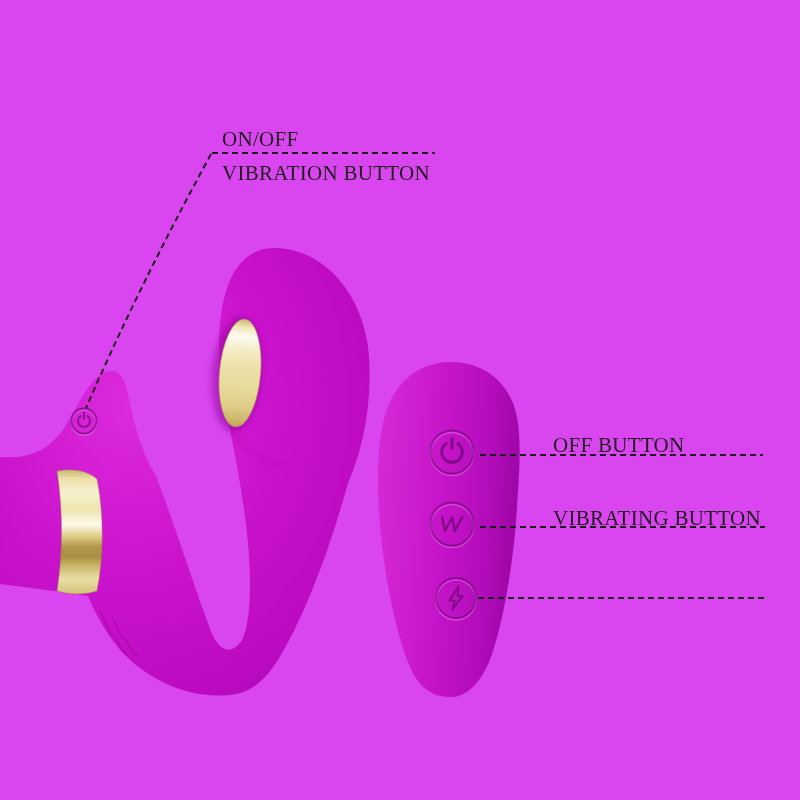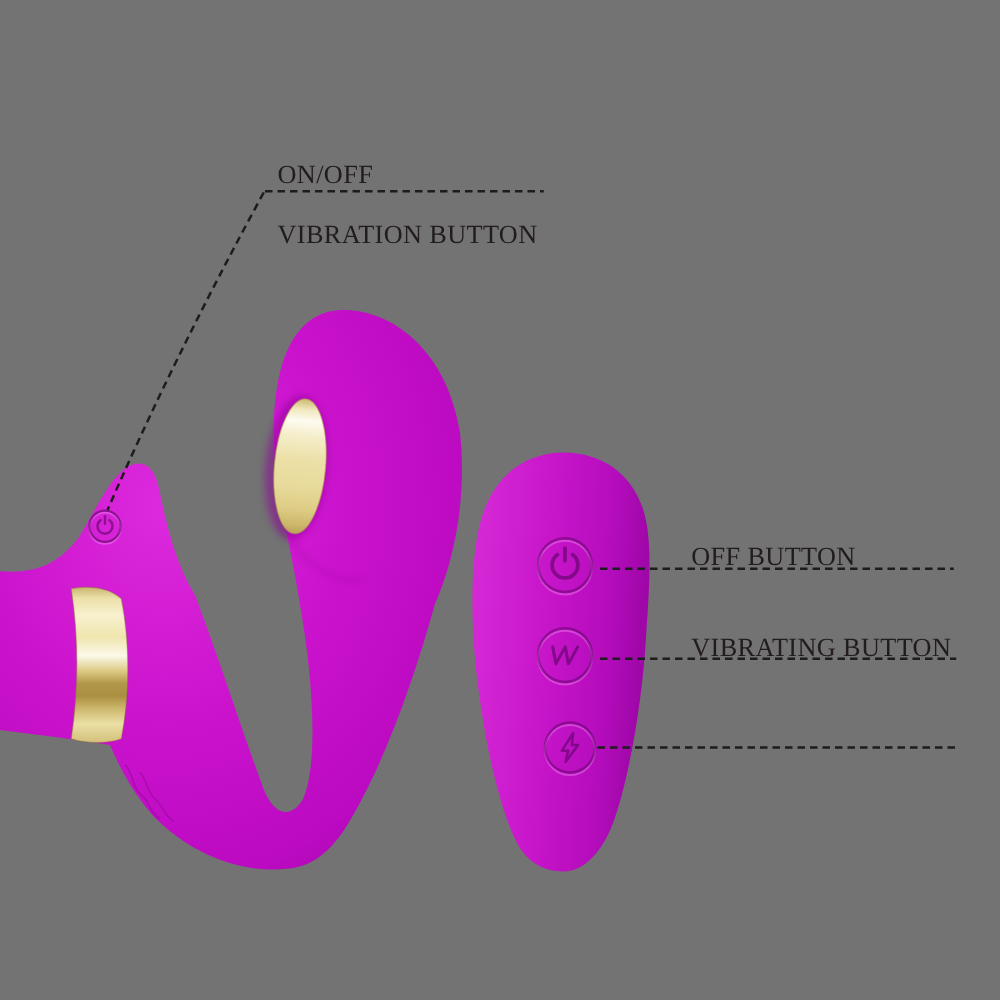--- a/index.html
+++ b/index.html
@@ -1,37 +1,37 @@
 <!DOCTYPE html>
 <html><head>
 <meta charset="utf-8">
 <style>
   html, body { margin: 0; padding: 0; }
   body { background: #ffffff; font-family: "Liberation Serif", serif; }
   .stage {
     position: relative;
     width: 800px;
     height: 800px;
-    background: #737373;
+    background: #d946ef;
     overflow: hidden;
   }
   .art {
     position: absolute;
     left: 0; top: 0;
   }
   .callout {
     position: absolute;
     color: #221c20;
     font-size: 21px;
     line-height: 24px;
     letter-spacing: 0.3px;
     white-space: nowrap;
   }
   .callout .indent { padding-left: 10px; }
-  .gap-top { margin-top: 24px; }
+  .gap-top { margin-top: 10px; }
   .gap-small { margin-top: 2px; }
 </style>
 </head>
 <body>
 
 <div class="stage">
 
   <svg class="art" width="800" height="800" viewBox="0 0 800 800">
     <defs>
       <radialGradient id="bodyGrad" cx="35%" cy="35%" r="80%">

